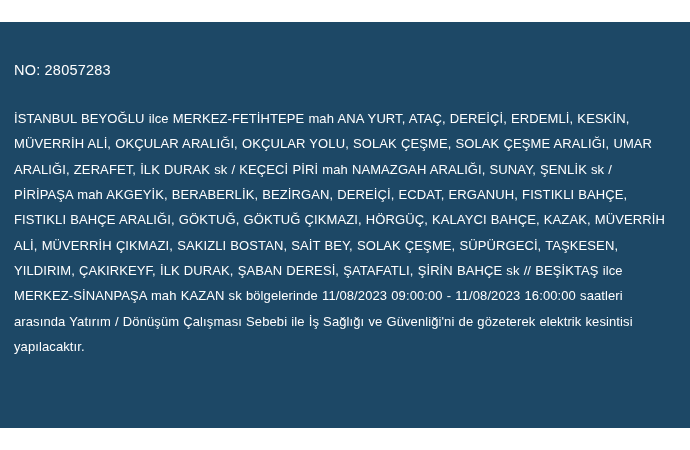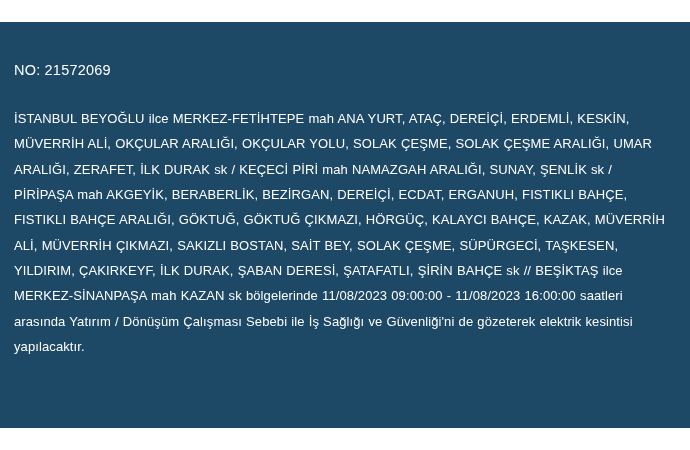--- a/index.html
+++ b/index.html
@@ -46,16 +46,16 @@
     padding-right: 6px;
     text-align: left;
     word-spacing: 0.4px;
   }
 </style>
 </head>
 <body>
 
 <div class="page">
   <div class="notice-card">
-    <div class="notice-no">NO: 21572069</div>
+    <div class="notice-no">NO: 28057283</div>
     <div class="notice-body">İSTANBUL BEYOĞLU ilce MERKEZ-FETİHTEPE mah ANA YURT, ATAÇ, DEREİÇİ, ERDEMLİ, KESKİN, MÜVERRİH ALİ, OKÇULAR ARALIĞI, OKÇULAR YOLU, SOLAK ÇEŞME, SOLAK ÇEŞME ARALIĞI, UMAR ARALIĞI, ZERAFET, İLK DURAK sk / KEÇECİ PİRİ mah NAMAZGAH ARALIĞI, SUNAY, ŞENLİK sk / PİRİPAŞA mah AKGEYİK, BERABERLİK, BEZİRGAN, DEREİÇİ, ECDAT, ERGANUH, FISTIKLI BAHÇE, FISTIKLI BAHÇE ARALIĞI, GÖKTUĞ, GÖKTUĞ ÇIKMAZI, HÖRGÜÇ, KALAYCI BAHÇE, KAZAK, MÜVERRİH ALİ, MÜVERRİH ÇIKMAZI, SAKIZLI BOSTAN, SAİT BEY, SOLAK ÇEŞME, SÜPÜRGECİ, TAŞKESEN, YILDIRIM, ÇAKIRKEYF, İLK DURAK, ŞABAN DERESİ, ŞATAFATLI, ŞİRİN BAHÇE sk // BEŞİKTAŞ ilce MERKEZ-SİNANPAŞA mah KAZAN sk bölgelerinde 11/08/2023 09:00:00 - 11/08/2023 16:00:00 saatleri arasında Yatırım / Dönüşüm Çalışması Sebebi ile İş Sağlığı ve Güvenliği'ni de gözeterek elektrik kesintisi yapılacaktır.</div>
   </div>
 </div>
 
 </body></html>

